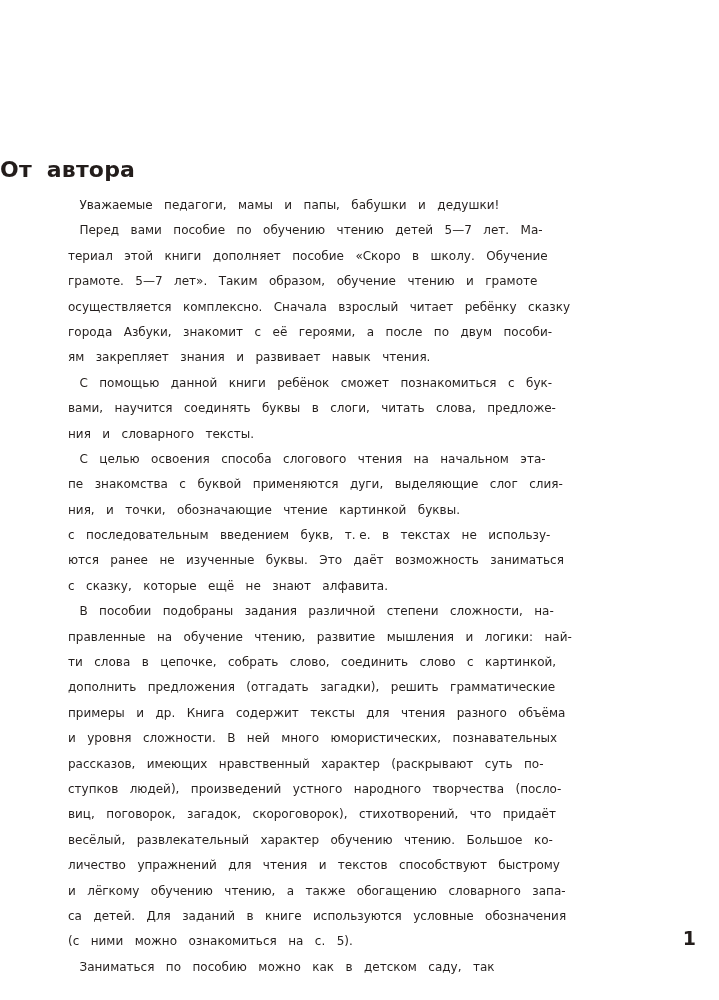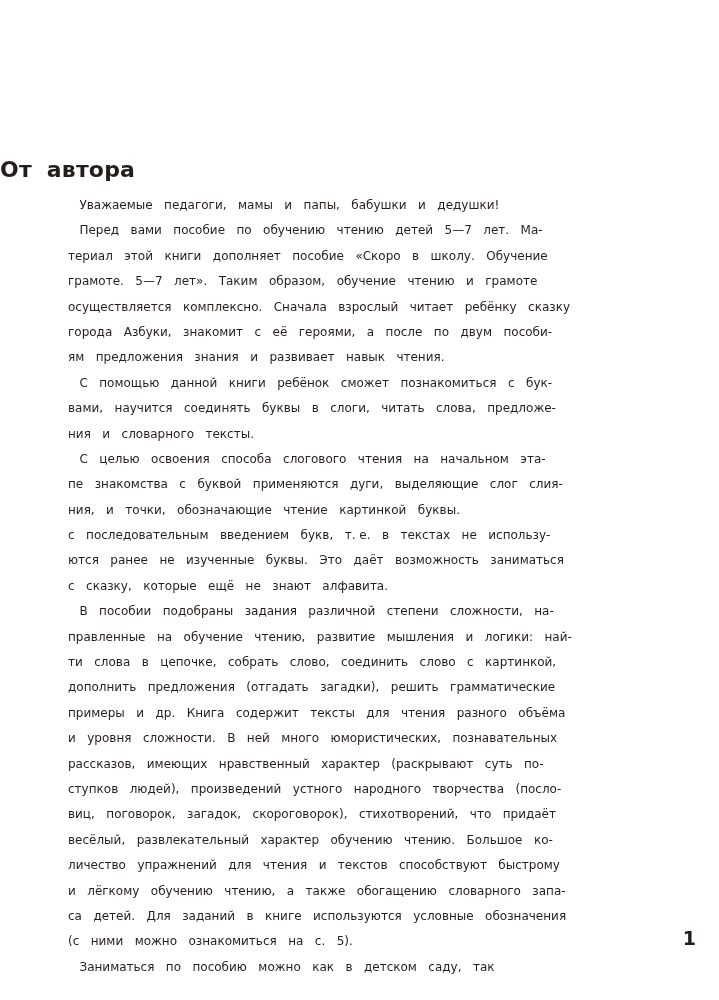--- a/index.html
+++ b/index.html
@@ -82,21 +82,21 @@
   <div class="body-text">
       <div class="paragraph">
         <div class="text-line indent">&nbsp;&nbsp;&nbsp;Уважаемые   педагоги,   мамы   и   папы,   бабушки   и   дедушки!</div>
       </div>
       <div class="paragraph">
         <div class="text-line indent">&nbsp;&nbsp;&nbsp;Перед   вами   пособие   по   обучению   чтению   детей   5—7   лет.   Ма-</div>
         <div class="text-line">териал   этой   книги   дополняет   пособие   «Скоро   в   школу.   Обучение</div>
         <div class="text-line">грамоте.   5—7   лет».   Таким   образом,   обучение   чтению   и   грамоте</div>
         <div class="text-line">осуществляется   комплексно.   Сначала   взрослый   читает   ребёнку   сказку</div>
         <div class="text-line">города   Азбуки,   знакомит   с   её   героями,   а   после   по   двум   пособи-</div>
-        <div class="text-line">ям   предложения   знания   и   развивает   навык   чтения.</div>
+        <div class="text-line">ям   закрепляет   знания   и   развивает   навык   чтения.</div>
       </div>
       <div class="paragraph">
         <div class="text-line indent">&nbsp;&nbsp;&nbsp;С   помощью   данной   книги   ребёнок   сможет   познакомиться   с   бук-</div>
         <div class="text-line">вами,   научится   соединять   буквы   в   слоги,   читать   слова,   предложе-</div>
         <div class="text-line">ния   и   словарного   тексты.</div>
       </div>
       <div class="paragraph">
         <div class="text-line indent">&nbsp;&nbsp;&nbsp;С   целью   освоения   способа   слогового   чтения   на   начальном   эта-</div>
         <div class="text-line">пе   знакомства   с   буквой   применяются   дуги,   выделяющие   слог   слия-</div>
         <div class="text-line">ния,   и   точки,   обозначающие   чтение   картинкой   буквы.</div>

